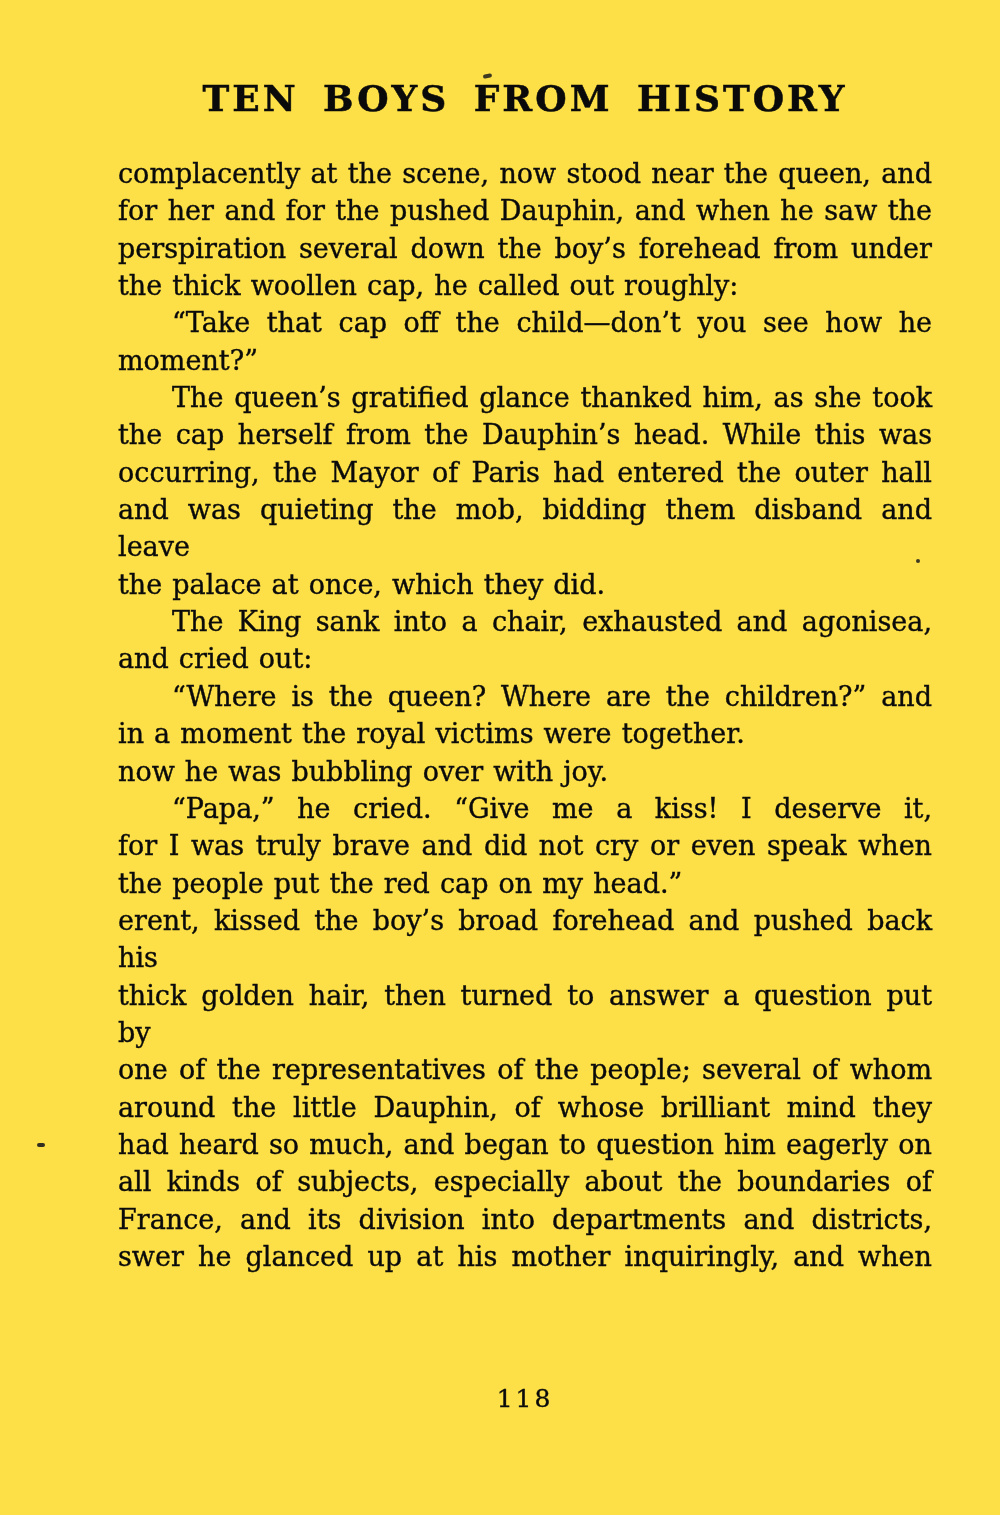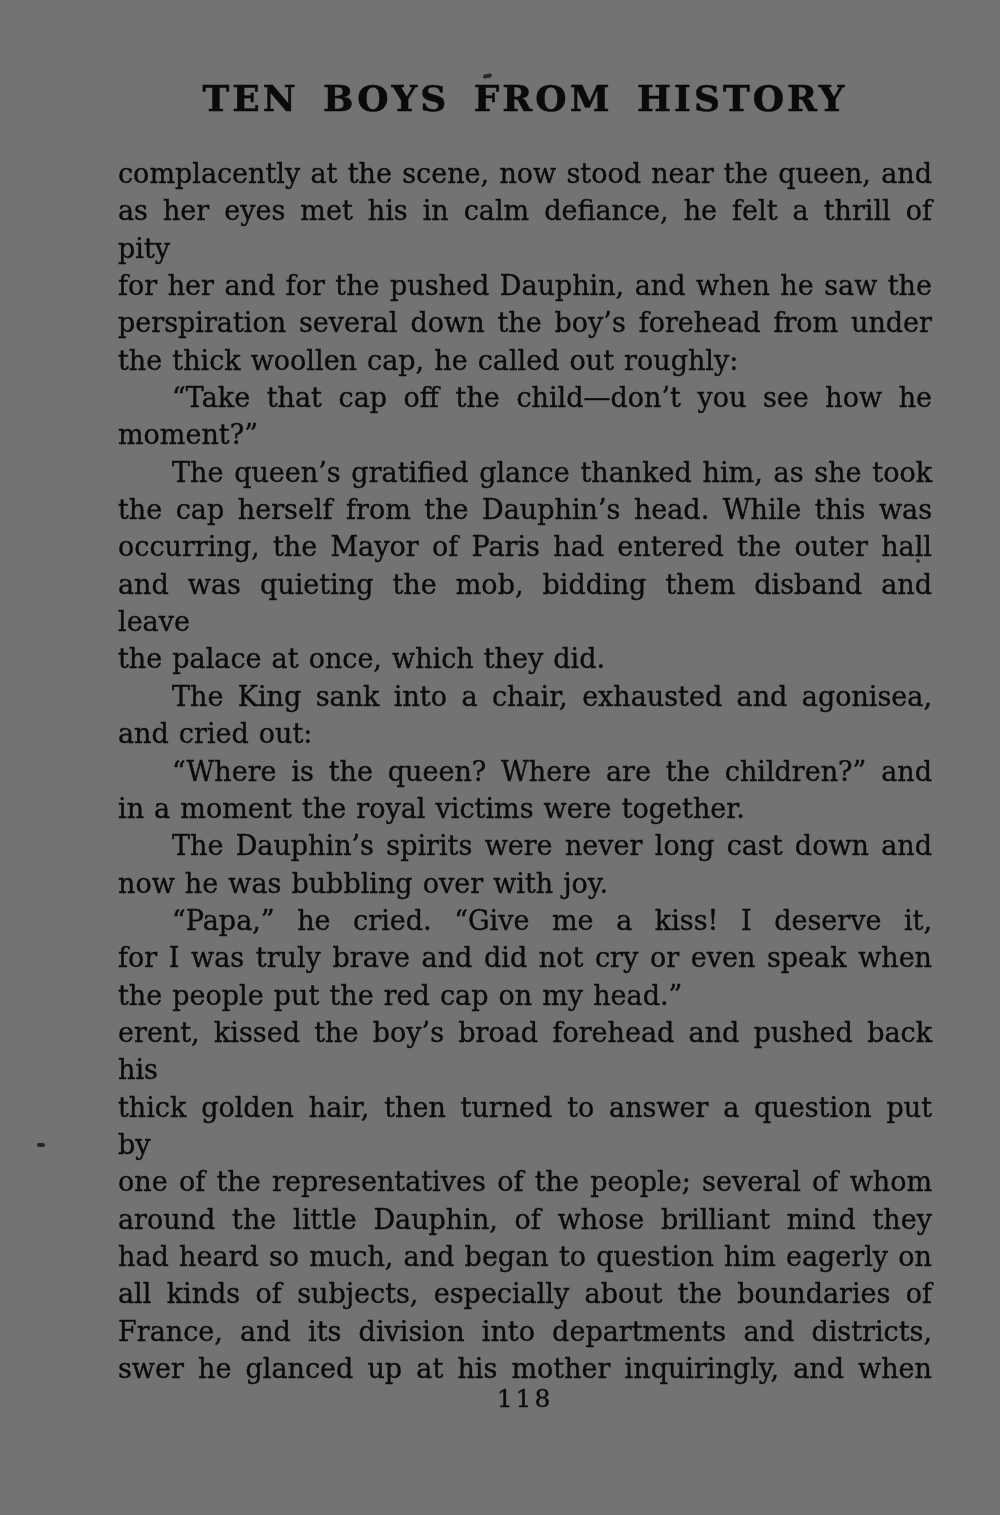--- a/index.html
+++ b/index.html
@@ -4,21 +4,21 @@
 <style>
   html, body {
     margin: 0;
     padding: 0;
     background: #ffffff;
   }
   .sheet {
     position: relative;
     width: 1000px;
     height: 1515px;
-    background: #737373;
+    background: #fde047;
     overflow: hidden;
     font-family: "DejaVu Serif", "Liberation Serif", serif;
     color: #0a0a0a;
   }
   .running-head {
     position: absolute;
     left: 118px;
     width: 814px;
     top: 80px;
     margin: 0;
@@ -68,21 +68,20 @@
 </style>
 </head>
 <body>
 
 <div class="sheet">
   <h1 class="running-head">TEN BOYS FROM HISTORY</h1>
 
   <div class="page-body" id="page-body">
       <div class="para">
         <div class="line">complacently at the scene, now stood near the queen, and</div>
-        <div class="line">as her eyes met his in calm defiance, he felt a thrill of pity</div>
         <div class="line">for her and for the pushed Dauphin, and when he saw the</div>
         <div class="line">perspiration several down the boy’s forehead from under</div>
         <div class="line endline">the thick woollen cap, he called out roughly:</div>
       </div>
       <div class="para">
         <div class="line indent">“Take that cap off the child—don’t you see how he</div>
         <div class="line endline">moment?”</div>
       </div>
       <div class="para">
         <div class="line indent">The queen’s gratified glance thanked him, as she took</div>
@@ -93,21 +92,20 @@
       </div>
       <div class="para">
         <div class="line indent">The King sank into a chair, exhausted and agonisea,</div>
         <div class="line endline">and cried out:</div>
       </div>
       <div class="para">
         <div class="line indent">“Where is the queen?  Where are the children?”  and</div>
         <div class="line endline">in a moment the royal victims were together.</div>
       </div>
       <div class="para">
-        <div class="line indent">The Dauphin’s spirits were never long cast down and</div>
         <div class="line endline">now he was bubbling over with joy.</div>
       </div>
       <div class="para">
         <div class="line indent">“Papa,” he cried.  “Give me a kiss!  I deserve it,</div>
         <div class="line">for I was truly brave and did not cry or even speak when</div>
         <div class="line endline">the people put the red cap on my head.”</div>
       </div>
       <div class="para">
         <div class="line">erent, kissed the boy’s broad forehead and pushed back his</div>
         <div class="line">thick golden hair, then turned to answer a question put by</div>

